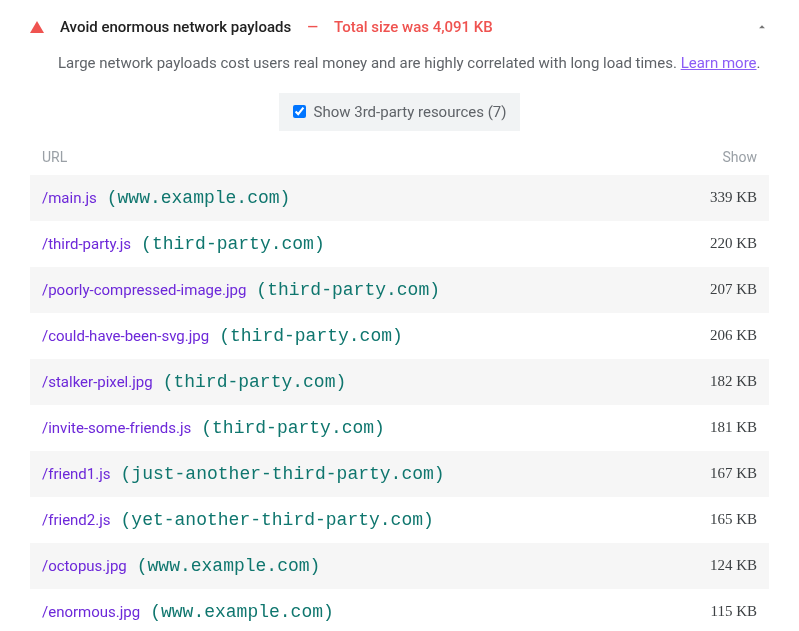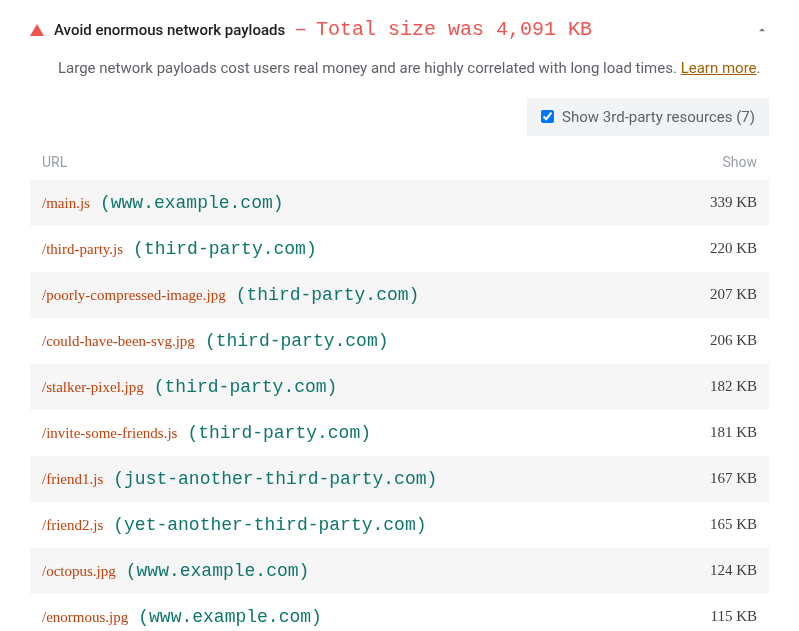--- a/index.html
+++ b/index.html
@@ -9,41 +9,40 @@
       width: 799px;
       color: #212121;
       font-size: 14px;
     }
     .container {
       padding: 12px 30px 0 30px;
     }
     .audit-header {
       display: flex;
       align-items: center;
-      gap: 10px;
+      gap: 16px;
       padding: 6px 0 12px 0;
     }
     .triangle-icon {
       width: 0;
       height: 0;
       border-left: 7px solid transparent;
       border-right: 7px solid transparent;
       border-bottom: 12px solid #ef5350;
       flex-shrink: 0;
     }
     .audit-title {
       font-weight: 500;
       font-size: 15px;
       color: #212121;
     }
     .audit-result {
       font-weight: 500;
-      font-size: 20px;
+      font-size: 15px;
       color: #ef5350;
-      font-family: Liberation Mono, monospace;
     }
     .dash {
       color: #ef5350;
       font-weight: 500;
     }
     .spacer-flex { flex: 1; }
     .chevron-icon {
       width: 14px;
       height: 14px;
       display: inline-flex;
@@ -51,27 +50,27 @@
       justify-content: center;
     }
     .chevron-icon svg { fill: #757575; }
     .description {
       padding: 4px 0 18px 28px;
       font-size: 15px;
       color: #5f6368;
       line-height: 1.5;
     }
     .learn-more {
-      color: #a16207;
+      color: #8b5cf6;
       text-decoration: underline;
       cursor: pointer;
     }
     .thirdparty-row {
       display: flex;
-      justify-content: flex-end;
+      justify-content: center;
       padding: 0 0 10px 0;
     }
     .thirdparty-toggle {
       display: inline-flex;
       align-items: center;
       gap: 8px;
       background: #f1f3f4;
       padding: 10px 14px;
       font-size: 15px;
       color: #5f6368;
@@ -103,21 +102,21 @@
       background: #ffffff;
     }
     .cell-url {
       flex: 1;
       font-size: 15px;
       color: #3c4043;
       display: flex;
       align-items: baseline;
       gap: 10px;
     }
-    .cell-url .path { color: #c2410c; font-family: Liberation Serif, serif; }
+    .cell-url .path { color: #6d28d9; }
     .cell-url .origin { color: #0f766e; font-size: 18px; font-family: Liberation Mono, monospace; }
     .cell-size {
       width: 80px;
       text-align: right;
       font-size: 15px;
       color: #3c4043;
       font-family: Liberation Serif, serif;
     }
   </style>
 </head>

